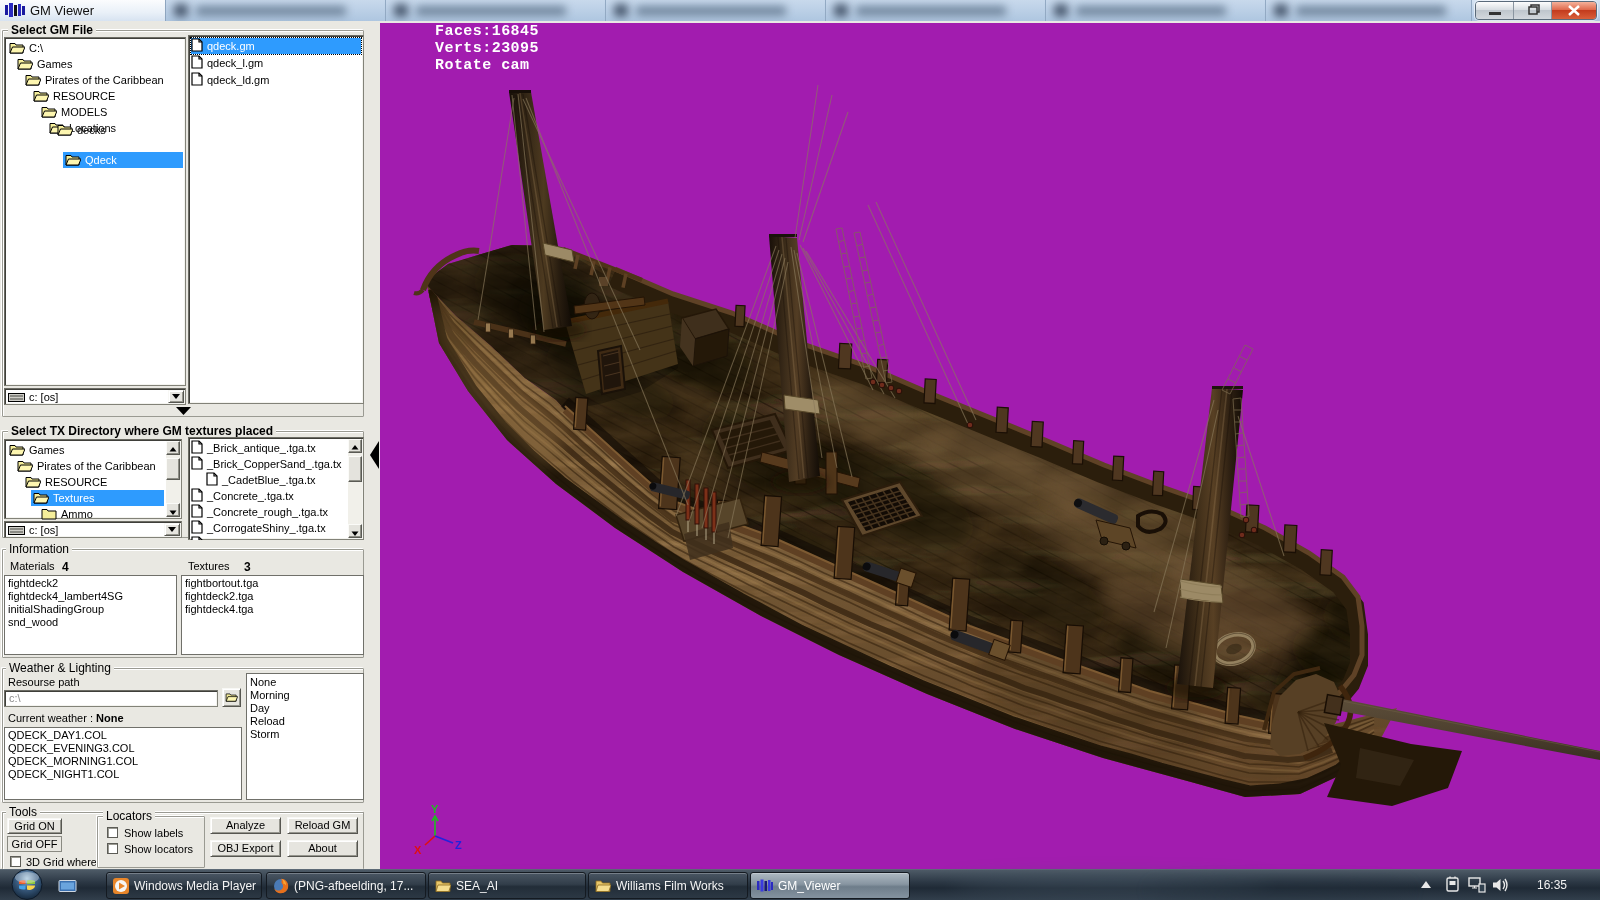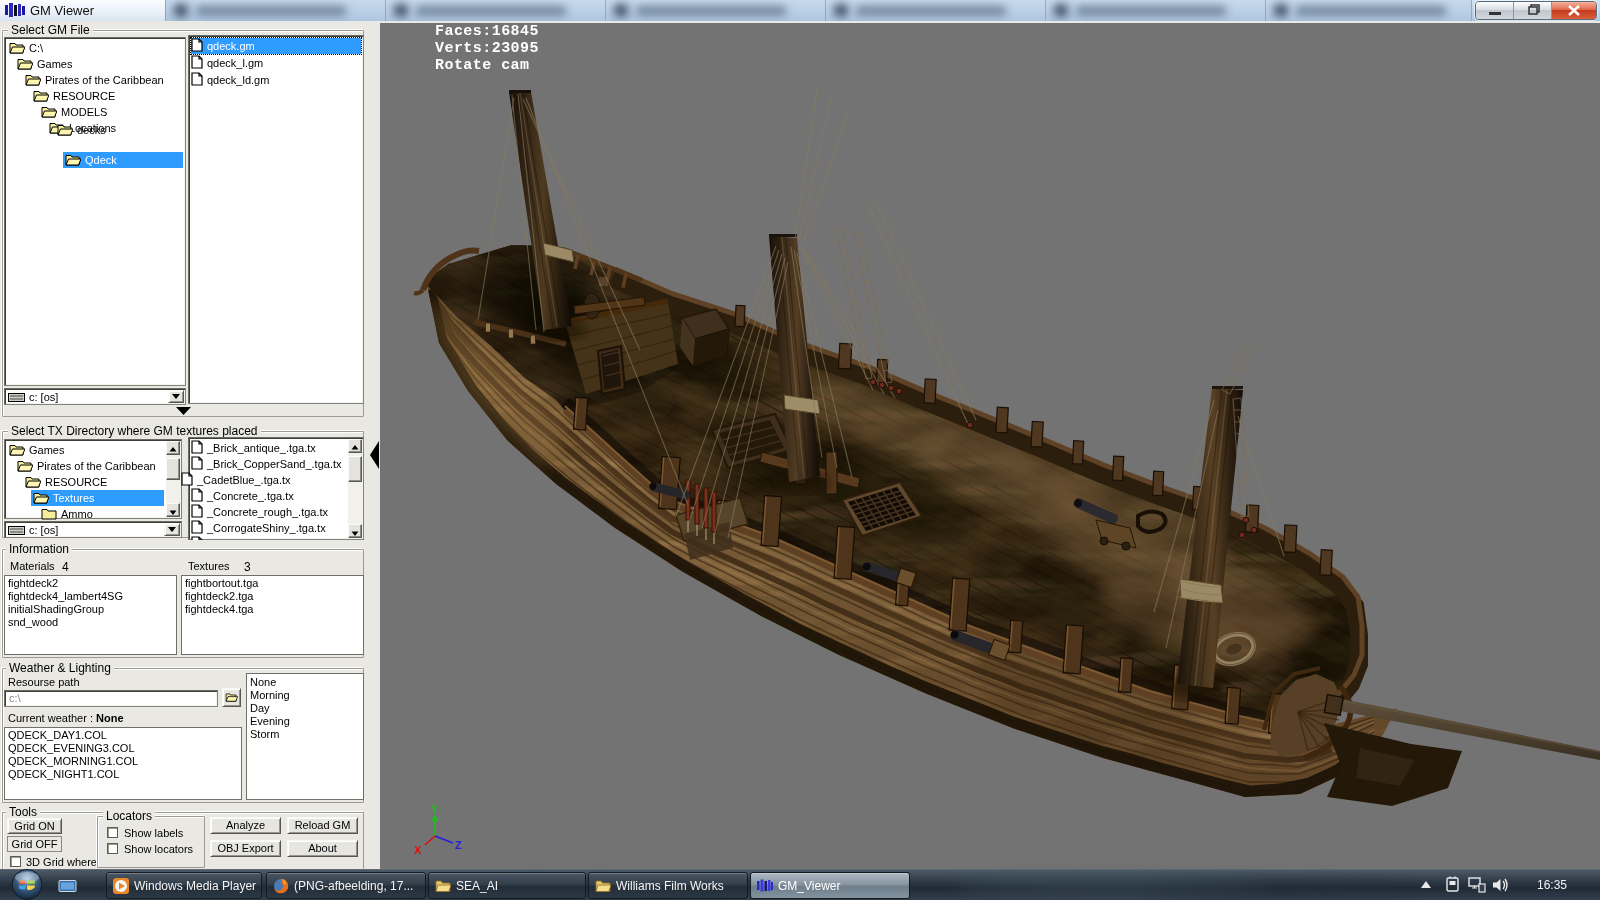--- a/index.html
+++ b/index.html
@@ -11,35 +11,35 @@
 .tabblob{position:absolute;border-radius:3px;filter:blur(4px)}
 #tabtitle{position:absolute;left:30px;top:3px;font-size:13px;color:#111}
 #winbtns{position:absolute;right:3px;top:1px;height:19px;display:flex;border:1px solid #5a6a7a;border-radius:4px;overflow:hidden;box-shadow:0 0 0 1px rgba(255,255,255,.55)}
 .wbtn{width:38px;height:17px;background:linear-gradient(#fdfdfd,#d8dde2 45%,#bfc6cd 50%,#d3d8dd);border-right:1px solid #8a95a0;position:relative}
 .wbtn.close{width:44px;background:linear-gradient(#f5b19a,#e06a4d 45%,#c33c1e 50%,#d95f3a);border-right:none}
 
 #panel{position:absolute;left:0;top:21px;width:366px;height:848px;background:#e9e8e2}
 #splitter{position:absolute;left:366px;top:21px;width:14px;height:848px;background:#e9e8e2}
 .grp{position:absolute;border:1px solid #9a9a92;border-radius:1px;box-shadow:1px 1px 0 #fff inset, -1px -1px 0 #fff}
 .grplbl{position:absolute;background:#e9e8e2;padding:0 3px;font-size:12px;line-height:12px}
-.bold{font-weight:normal}
+.bold{font-weight:bold}
 .sunken{background:#fff;border:1px solid #828278;border-top-color:#6c6c64;border-left-color:#6c6c64;box-shadow:inset 1px 1px 0 #3f3f3a, inset -1px -1px 0 #f4f4f0}
 .flat{background:#fff;border:1px solid #70706a}
 .row{position:absolute;height:16px;font-size:11px;line-height:16px;white-space:nowrap;color:#000}
 .row svg{vertical-align:-2px;margin-right:4px}
 .sel{background:#2e9bfe;color:#fff}
 .btn{position:absolute;background:#e6e5df;border:1px solid #565650;border-top-color:#f8f8f5;border-left-color:#f8f8f5;box-shadow:inset 1px 1px 0 #fff, inset -1px -1px 0 #96968e;font-size:11px;text-align:center;color:#000}
 .cb{position:absolute;width:11px;height:11px;background:#fff;border:1px solid #5c5c56;box-shadow:inset 1px 1px 0 #9a9a92}
 .lbl{position:absolute;font-size:11px;white-space:nowrap;color:#000}
 
 .sb{position:absolute;width:14px;background:#f1f0ea}
 .sbb{position:absolute;left:0;width:14px;height:14px;background:#e4e3dd;border:1px solid #5a5a54;border-top-color:#fbfbf8;border-left-color:#fbfbf8;box-shadow:inset -1px -1px 0 #8e8e86}
 .sbt{position:absolute;left:0;width:14px;background:#e4e3dd;border:1px solid #5a5a54;border-top-color:#fbfbf8;border-left-color:#fbfbf8;box-shadow:inset -1px -1px 0 #8e8e86}
 
-#vp{position:absolute;left:380px;top:21px;width:1220px;height:848px;background:#737373;overflow:hidden}
+#vp{position:absolute;left:380px;top:21px;width:1220px;height:848px;background:#a21caf;overflow:hidden}
 #hud{position:absolute;left:55px;top:2px;font-family:"Liberation Mono",monospace;font-weight:bold;font-size:15px;letter-spacing:.45px;line-height:17px;color:#fff}
 
 #taskbar{position:absolute;left:0;top:869px;width:1600px;height:31px;background:linear-gradient(180deg,#4d5a66,#2c3845 40%,#1f2a36 60%,#323f4c);border-top:1px solid #5d6a76}
 .tbtn{position:absolute;top:2px;height:27px;border:1px solid #141a21;border-radius:3px;background:linear-gradient(#4a5663 0%,#323e4a 45%,#222d38 55%,#2c3844);box-shadow:inset 0 1px 0 rgba(255,255,255,.25);color:#f4f4f4;font-size:12px;line-height:25px;white-space:nowrap;overflow:hidden}
 .tbtn.active{background:linear-gradient(#aeb9c2 0%,#8795a1 45%,#6e7d8a 55%,#8493a0);color:#fff}
 .ticon{position:absolute;left:6px;top:5px;width:16px;height:16px}
 .ttext{position:absolute;left:27px;top:1px}
 </style></head>
 <body>
 <div id="root">
@@ -188,21 +188,21 @@
         </svg></div>
 <div class="sunken" style="position:absolute;left:188px;top:416px;width:176px;height:103px"></div>
 <div class="row" style="left:191px;top:419px;width:156px;overflow:hidden"><svg width="12" height="14" viewBox="0 0 12 14">
           <path d="M1 1 L8 1 L11 4 L11 13 L1 13 Z" fill="#fff" stroke="#000" stroke-width="1.2"></path>
           <path d="M8 1 L8 4 L11 4" fill="none" stroke="#000" stroke-width="1.2"></path>
         </svg>_Brick_antique_.tga.tx</div>
 <div class="row" style="left:191px;top:435px;width:156px;overflow:hidden"><svg width="12" height="14" viewBox="0 0 12 14">
           <path d="M1 1 L8 1 L11 4 L11 13 L1 13 Z" fill="#fff" stroke="#000" stroke-width="1.2"></path>
           <path d="M8 1 L8 4 L11 4" fill="none" stroke="#000" stroke-width="1.2"></path>
         </svg>_Brick_CopperSand_.tga.tx</div>
-<div class="row" style="left:181px;top:451px;width:156px;overflow:hidden"><svg width="12" height="14" viewBox="0 0 12 14">
+<div class="row" style="left:206px;top:451px;width:156px;overflow:hidden"><svg width="12" height="14" viewBox="0 0 12 14">
           <path d="M1 1 L8 1 L11 4 L11 13 L1 13 Z" fill="#fff" stroke="#000" stroke-width="1.2"></path>
           <path d="M8 1 L8 4 L11 4" fill="none" stroke="#000" stroke-width="1.2"></path>
         </svg>_CadetBlue_.tga.tx</div>
 <div class="row" style="left:191px;top:467px;width:164px;overflow:hidden"><svg width="12" height="14" viewBox="0 0 12 14">
           <path d="M1 1 L8 1 L11 4 L11 13 L1 13 Z" fill="#fff" stroke="#000" stroke-width="1.2"></path>
           <path d="M8 1 L8 4 L11 4" fill="none" stroke="#000" stroke-width="1.2"></path>
         </svg>_Concrete_.tga.tx</div>
 <div class="row" style="left:191px;top:483px;width:156px;overflow:hidden"><svg width="12" height="14" viewBox="0 0 12 14">
           <path d="M1 1 L8 1 L11 4 L11 13 L1 13 Z" fill="#fff" stroke="#000" stroke-width="1.2"></path>
           <path d="M8 1 L8 4 L11 4" fill="none" stroke="#000" stroke-width="1.2"></path>
@@ -252,21 +252,21 @@
 <div class="lbl" style="left:8px;top:691px">Current weather : <b>None</b></div>
 <div class="flat" style="position:absolute;left:4px;top:706px;width:238px;height:73px"></div>
 <div class="lbl" style="left:8px;top:708px">QDECK_DAY1.COL</div>
 <div class="lbl" style="left:8px;top:721px">QDECK_EVENING3.COL</div>
 <div class="lbl" style="left:8px;top:734px">QDECK_MORNING1.COL</div>
 <div class="lbl" style="left:8px;top:747px">QDECK_NIGHT1.COL</div>
 <div class="flat" style="position:absolute;left:246px;top:652px;width:118px;height:127px"></div>
 <div class="lbl" style="left:250px;top:655px">None</div>
 <div class="lbl" style="left:250px;top:668px">Morning</div>
 <div class="lbl" style="left:250px;top:681px">Day</div>
-<div class="lbl" style="left:250px;top:694px">Evening</div>
+<div class="lbl" style="left:250px;top:694px">Reload</div>
 <div class="lbl" style="left:250px;top:707px">Storm</div>
 
 <div class="grp" style="left:2px;top:791px;width:362px;height:57px;border-bottom:none"></div>
 <div class="grplbl" style="left:6px;top:785px">Tools</div>
 <div class="btn" style="left:7px;top:797px;width:55px;height:16px;line-height:14px">Grid ON</div>
 <div style="position:absolute;left:7px;top:815px;width:55px;height:16px;line-height:14px;font-size:11px;text-align:center;background:#e9e8e2;border:1px solid #8a8a82">Grid OFF</div>
 <div class="cb" style="left:10px;top:835px"></div>
 <div class="lbl" style="left:26px;top:835px">3D Grid where</div>
 <div class="grp" style="left:97px;top:795px;width:108px;height:52px"></div>
 <div class="grplbl" style="left:103px;top:789px">Locators</div>

